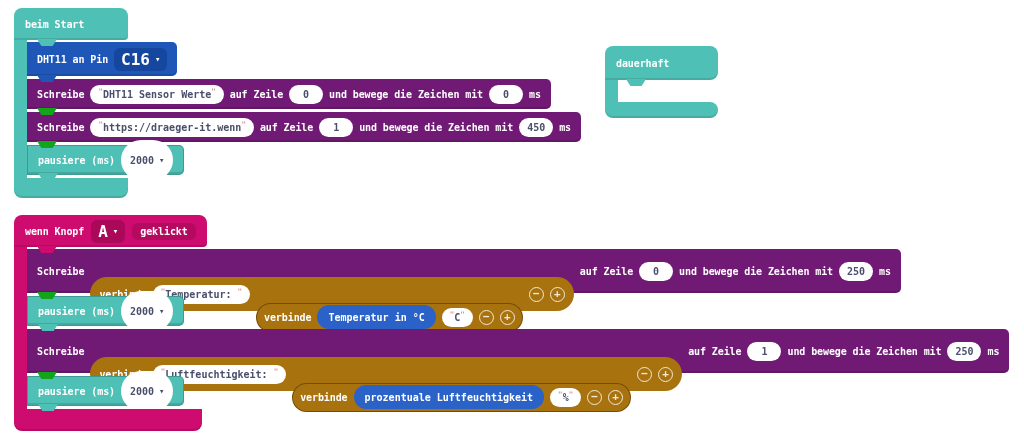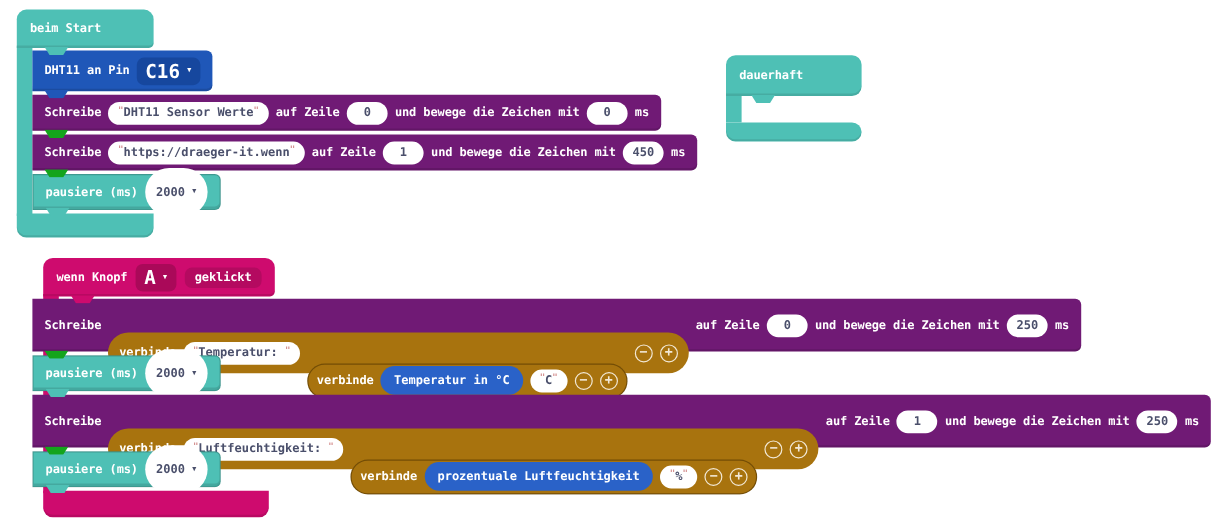--- a/index.html
+++ b/index.html
@@ -6,21 +6,21 @@
     font-family:"DejaVu Sans Mono", monospace;}
   .canvas{position:absolute;inset:0;width:1024px;height:442px;}
 
   .stack{position:absolute;z-index:0;}
   .lbl{color:#fff;font-weight:bold;font-size:10px;letter-spacing:-0.1px;white-space:pre;}
 
   
   .c-teal{background:#4EC0B5;}
   .c-green{background:#701a75;}
   .c-blue{background:#1F57B8;}
-  .c-magenta{background:#CE0B6E;margin-left:22px;}
+  .c-magenta{background:#CE0B6E;}
 
   .hdr{position:relative;display:flex;align-items:center;gap:7px;height:32px;
        padding:0 11px;border-radius:8px 8px 4px 0;box-sizing:border-box;
        width:max-content;margin-bottom:2px;box-shadow:inset 0 -2px 0 rgba(0,0,0,0.10);}
   .spine{position:absolute;left:0;width:13px;z-index:-1;}
   .children{margin-left:13px;display:flex;flex-direction:column;align-items:flex-start;}
   .brow{position:relative;display:flex;align-items:center;gap:6px;height:30px;
         padding:0 10px;border-radius:0 5px 5px 0;box-sizing:border-box;width:max-content;
         margin-bottom:3px;box-shadow:inset 0 -2px 0 rgba(0,0,0,0.12);}
   .brow.tall{height:44px;}

